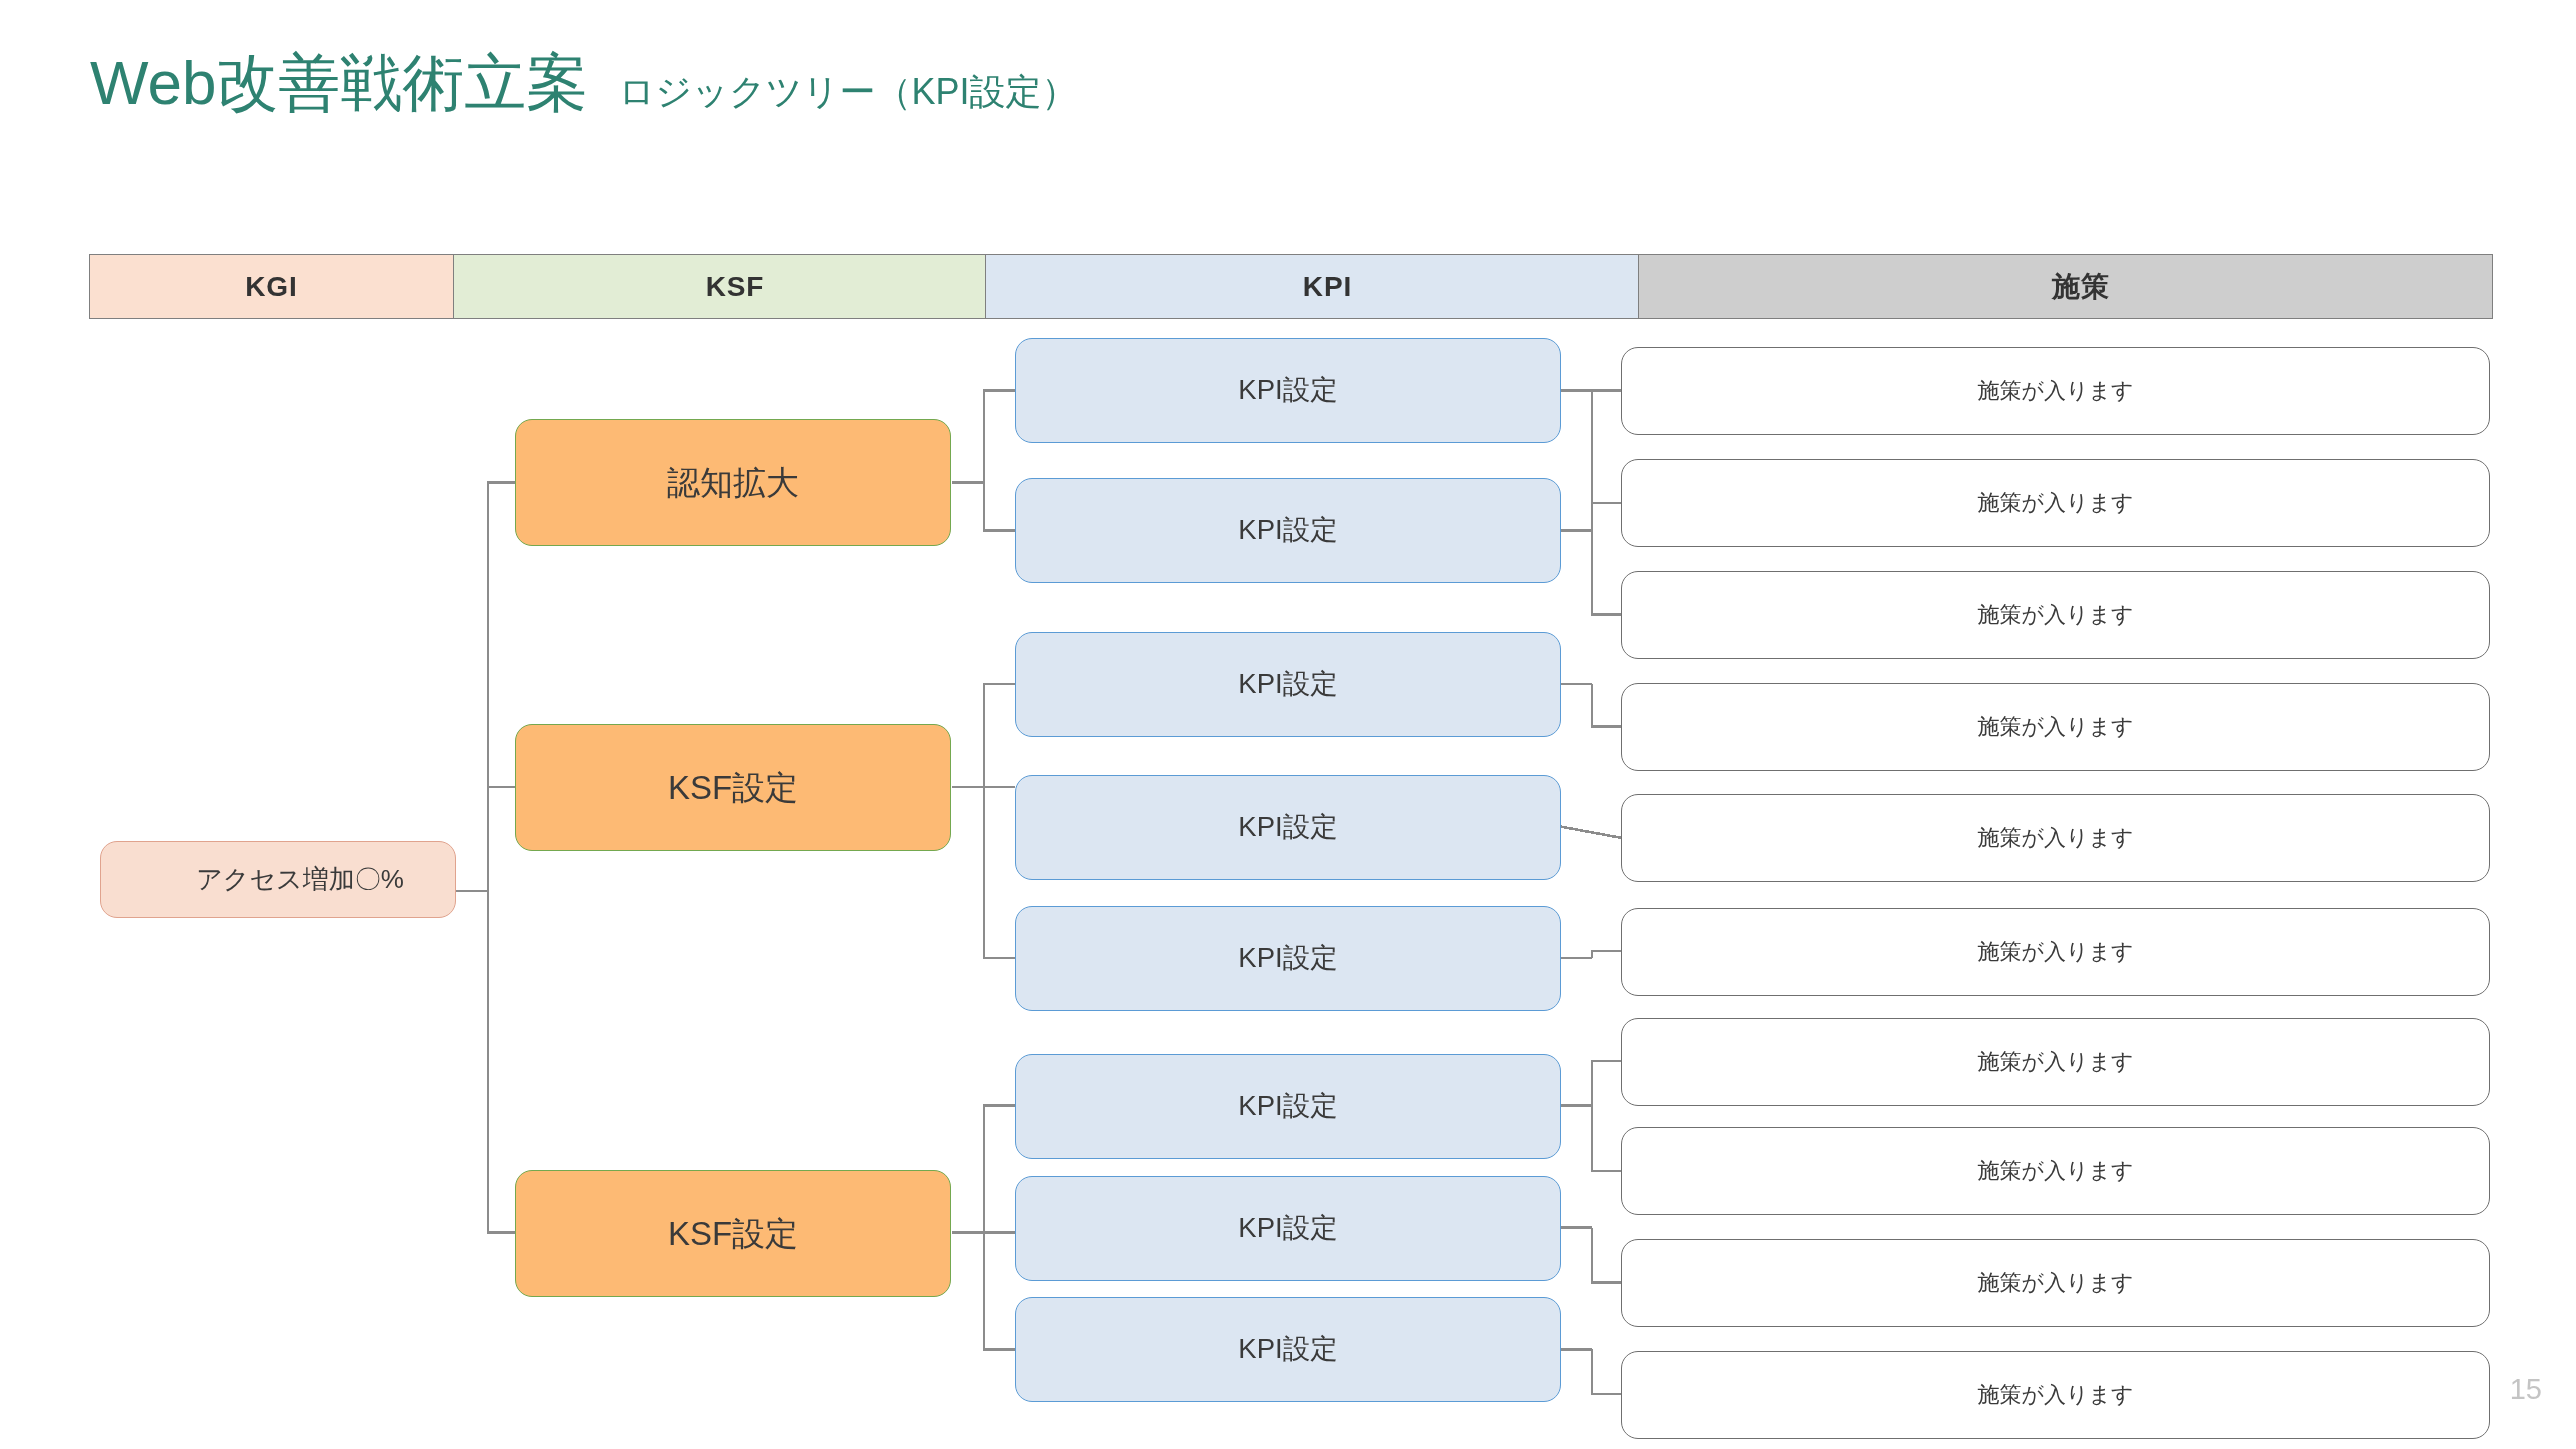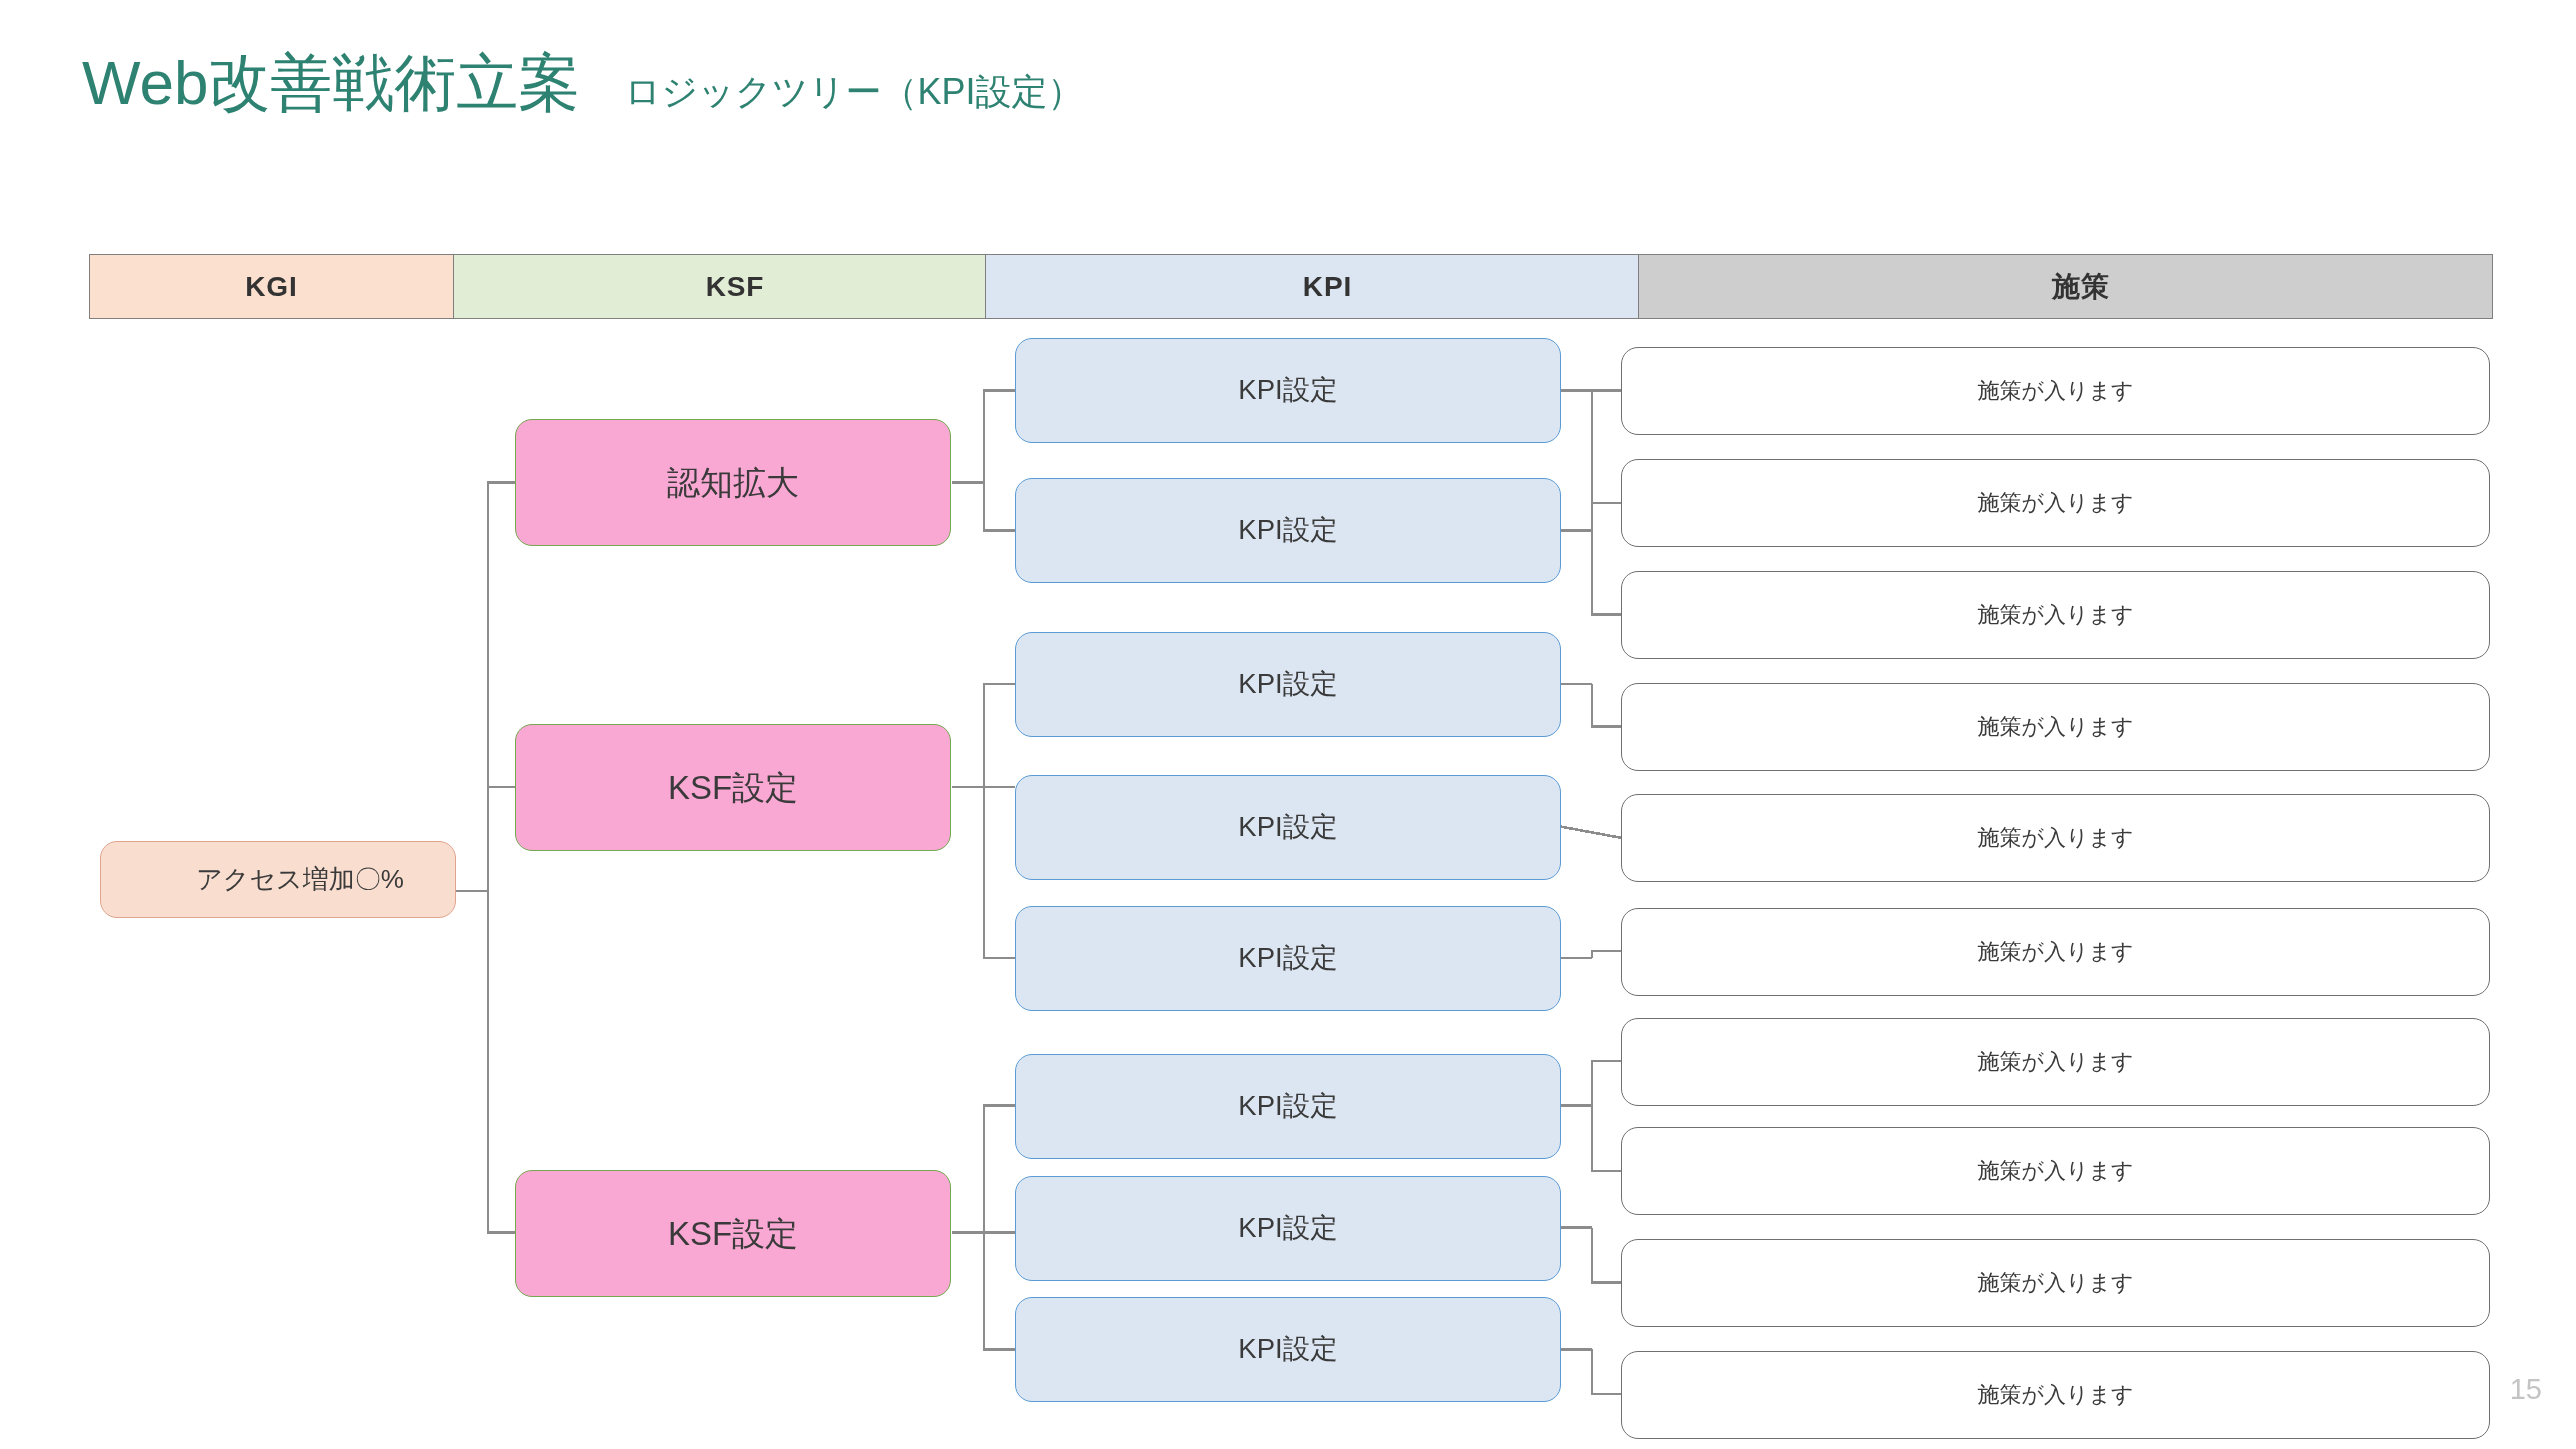--- a/index.html
+++ b/index.html
@@ -13,25 +13,25 @@
     height: 1449px;
     position: relative;
     overflow: hidden;
     font-family: "Liberation Sans", "DejaVu Sans", sans-serif;
     color: #404040;
   }
 
   
   .title-block {
     position: absolute;
-    left: 82px;
+    left: 90px;
     top: 52px;
     display: flex;
     align-items: baseline;
-    gap: 44px;
+    gap: 30px;
     white-space: nowrap;
   }
   .title-main {
     font-size: 62px;
     line-height: 1;
     color: #2E8271;
     font-weight: 400;
     letter-spacing: 0px;
   }
   .title-sub {
@@ -95,21 +95,21 @@
     border-radius: 17px;
   }
   .node-kgi {
     background: #F9DED0;
     border: 1.3px solid #E0A38E;
     font-size: 26px;
     color: #3A3A3A;
     padding-left: 44px;
   }
   .node-ksf {
-    background: #f9a8d4;
+    background: #fdba74;
     border: 1.7px solid #74A84F;
     font-size: 33px;
     color: #3A3A3A;
   }
   .node-kpi {
     background: #DCE6F2;
     border: 1.7px solid #5B9BD5;
     font-size: 27.5px;
     color: #3A3A3A;
   }

